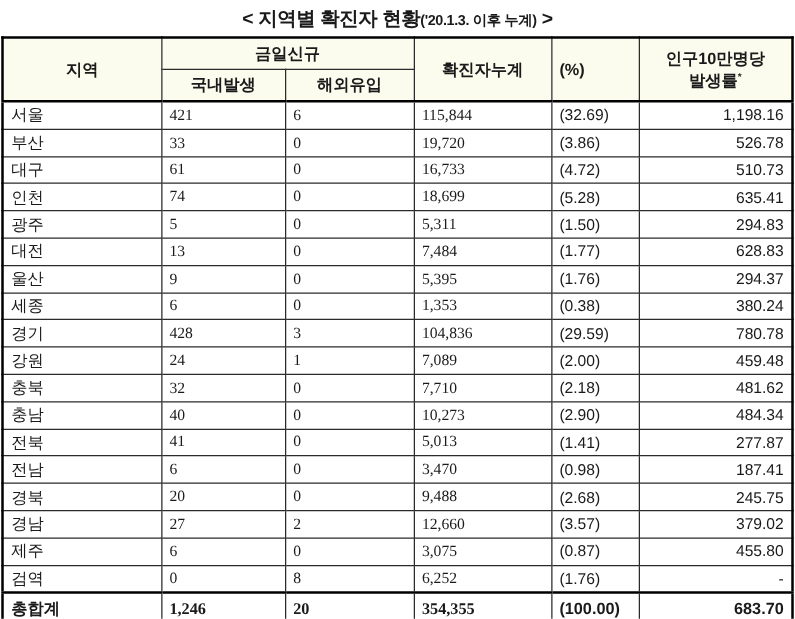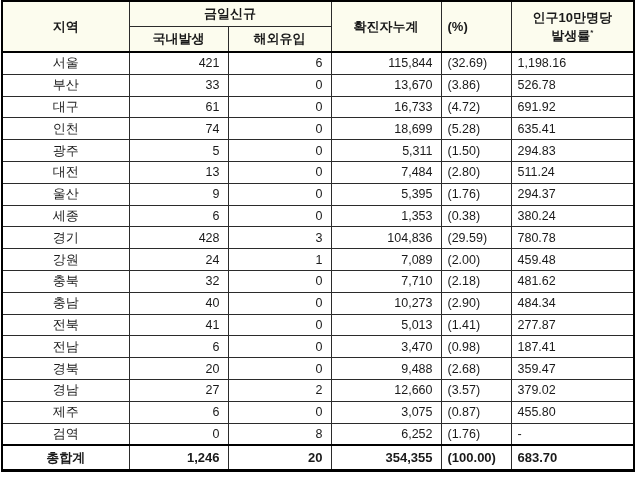--- a/index.html
+++ b/index.html
@@ -36,38 +36,41 @@
     font-weight:bold;
     font-size:13px;
     text-align:center;
     height:22px;
     padding:1px 4px;
   }
   thead th.pct{text-align:left;padding-left:6px;}
   thead th sup{font-size:8px;vertical-align:super;}
   tbody tr:first-child td{border-top:2px solid #000;}
   tbody td{height:20.8px;font-size:12.5px;}
-  td.region{text-align:center;font-size:13px;margin-left:43px;}
-  td.num{text-align:right;padding-right:8px;}
+  td.region{text-align:left;font-size:13px;margin-left:43px;}
+  td.num{text-align:left;padding-right:8px;font-family:Liberation Serif, serif;}
   td.pct{text-align:left;padding-left:6px;margin-left:34px;}
-  td.rate{text-align:left;}
+  td.rate{text-align:right;}
   .dotted{border-left:1px dotted #666 !important;}
   tfoot td{
     border-top:2px solid #000;
     border-bottom:3px solid #000;
     font-weight:bold;
     height:23px;
     font-size:13px;
   }
 </style>
 </head>
 <body>
 
 <div class="page">
 
+  <div class="title">
+    <span>&lt; 지역별 확진자 현황</span><span class="sub">('20.1.3. 이후 누계)</span><span> &gt;</span>
+  </div>
 
   <table>
     <colgroup>
       <col style="width:127px">
       <col style="width:99px">
       <col style="width:103px">
       <col style="width:110px">
       <col style="width:70px">
       <col style="width:123px">
     </colgroup>
@@ -90,31 +93,31 @@
     <td class="num">421</td>
     <td class="num dotted">6</td>
     <td class="num">115,844</td>
     <td class="pct">(32.69)</td>
     <td class="rate">1,198.16</td>
   </tr>
         <tr>
     <td class="region">부산</td>
     <td class="num">33</td>
     <td class="num dotted">0</td>
-    <td class="num">13,670</td>
+    <td class="num">19,720</td>
     <td class="pct">(3.86)</td>
     <td class="rate">526.78</td>
   </tr>
         <tr>
     <td class="region">대구</td>
     <td class="num">61</td>
     <td class="num dotted">0</td>
     <td class="num">16,733</td>
     <td class="pct">(4.72)</td>
-    <td class="rate">691.92</td>
+    <td class="rate">510.73</td>
   </tr>
         <tr>
     <td class="region">인천</td>
     <td class="num">74</td>
     <td class="num dotted">0</td>
     <td class="num">18,699</td>
     <td class="pct">(5.28)</td>
     <td class="rate">635.41</td>
   </tr>
         <tr>
@@ -123,22 +126,22 @@
     <td class="num dotted">0</td>
     <td class="num">5,311</td>
     <td class="pct">(1.50)</td>
     <td class="rate">294.83</td>
   </tr>
         <tr>
     <td class="region">대전</td>
     <td class="num">13</td>
     <td class="num dotted">0</td>
     <td class="num">7,484</td>
-    <td class="pct">(2.80)</td>
-    <td class="rate">511.24</td>
+    <td class="pct">(1.77)</td>
+    <td class="rate">628.83</td>
   </tr>
         <tr>
     <td class="region">울산</td>
     <td class="num">9</td>
     <td class="num dotted">0</td>
     <td class="num">5,395</td>
     <td class="pct">(1.76)</td>
     <td class="rate">294.37</td>
   </tr>
         <tr>
@@ -196,21 +199,21 @@
     <td class="num">3,470</td>
     <td class="pct">(0.98)</td>
     <td class="rate">187.41</td>
   </tr>
         <tr>
     <td class="region">경북</td>
     <td class="num">20</td>
     <td class="num dotted">0</td>
     <td class="num">9,488</td>
     <td class="pct">(2.68)</td>
-    <td class="rate">359.47</td>
+    <td class="rate">245.75</td>
   </tr>
         <tr>
     <td class="region">경남</td>
     <td class="num">27</td>
     <td class="num dotted">2</td>
     <td class="num">12,660</td>
     <td class="pct">(3.57)</td>
     <td class="rate">379.02</td>
   </tr>
         <tr>

